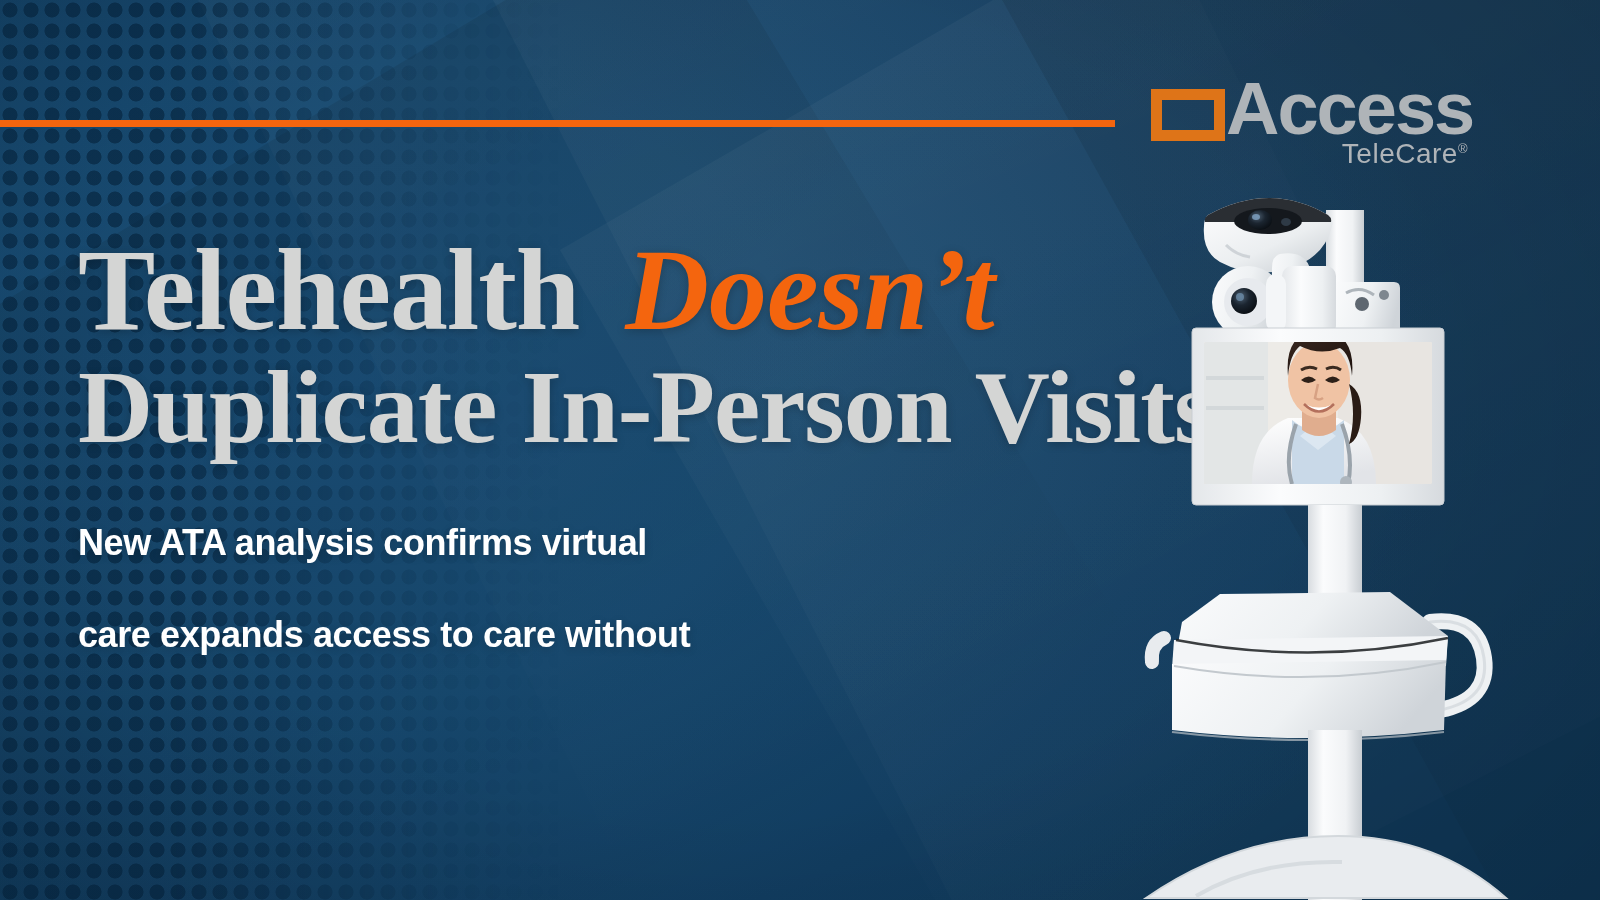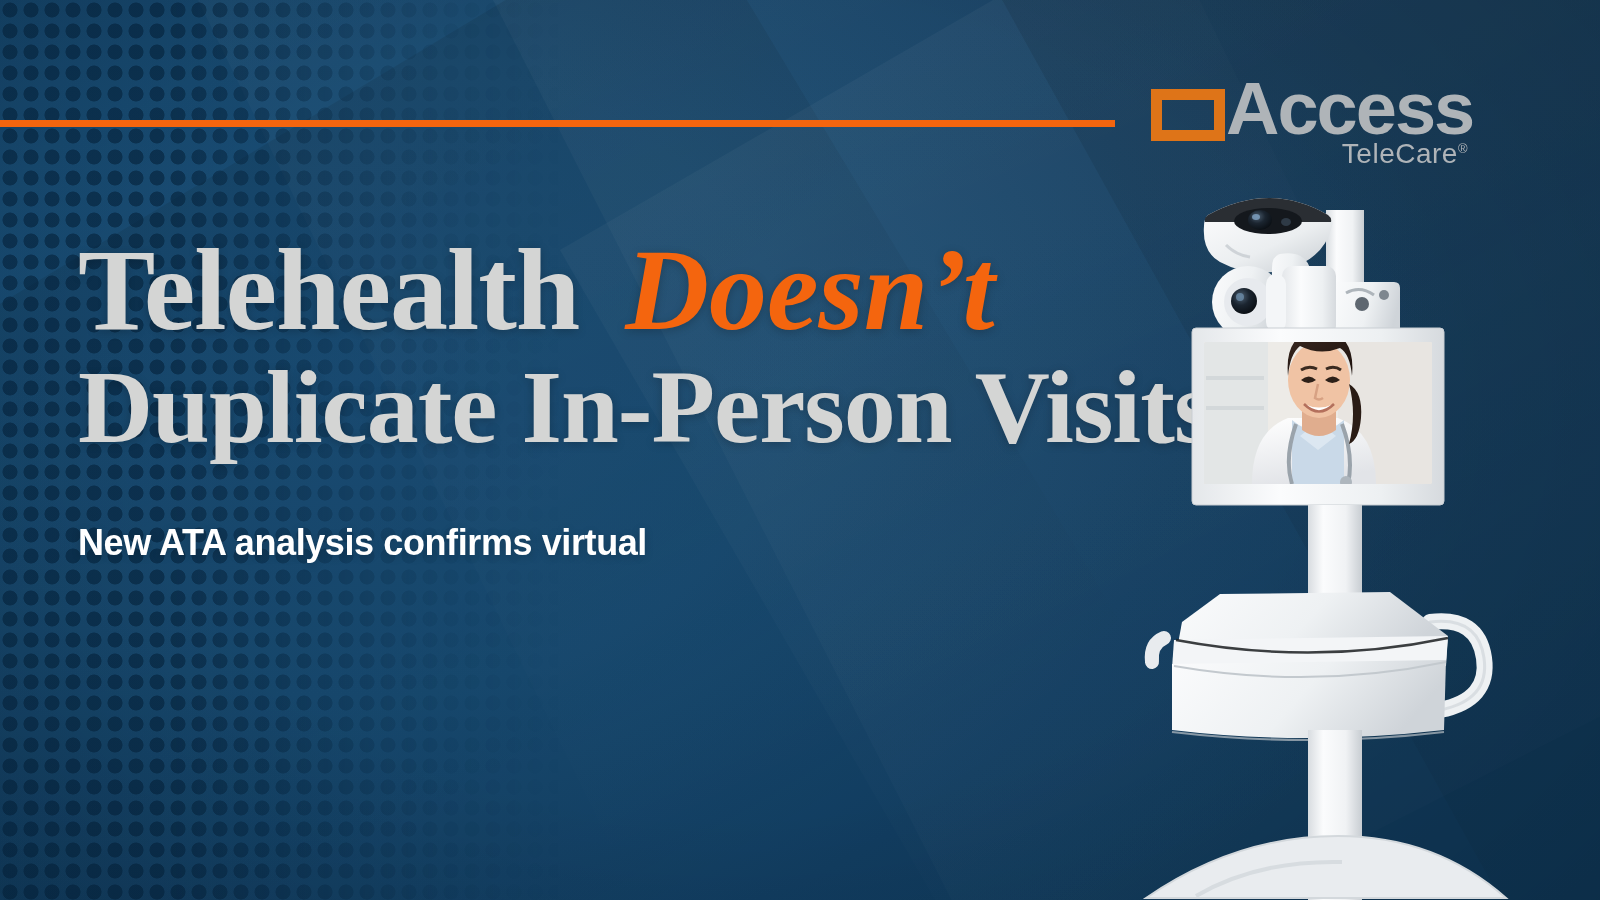--- a/index.html
+++ b/index.html
@@ -131,20 +131,21 @@
     <div class="logo-sub"><span>TeleCare</span><span class="logo-reg">®</span></div>
   </div>
 
   <div class="headline">
     <div class="hl-1"><span>Telehealth </span><span class="hl-em">Doesn’t</span></div>
     <div class="hl-2">Duplicate In-Person Visits</div>
   </div>
 
   <div class="sub">
     <div>New ATA analysis confirms virtual</div>
+    <div>care expands access to care without</div>
   </div>
 
   <div class="cart">
     <svg width="470" height="730" viewBox="0 0 470 730" xmlns="http://www.w3.org/2000/svg">
       <defs>
         <linearGradient id="gWhite" x1="0" y1="0" x2="1" y2="0">
           <stop offset="0%" stop-color="#E4E7EA"></stop>
           <stop offset="35%" stop-color="#FBFCFD"></stop>
           <stop offset="75%" stop-color="#EDF0F2"></stop>
           <stop offset="100%" stop-color="#D6DADE"></stop>

